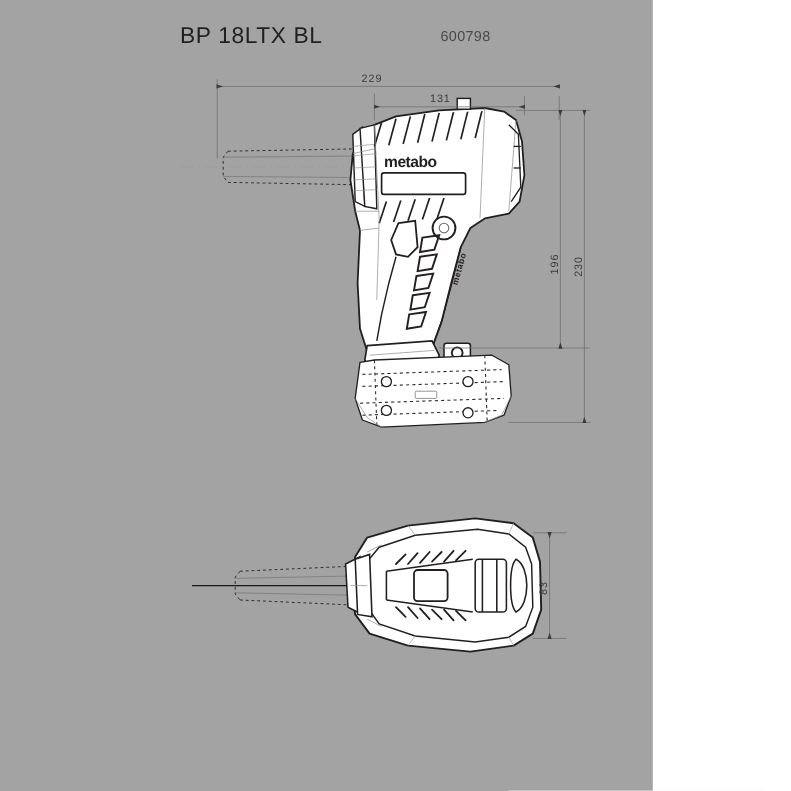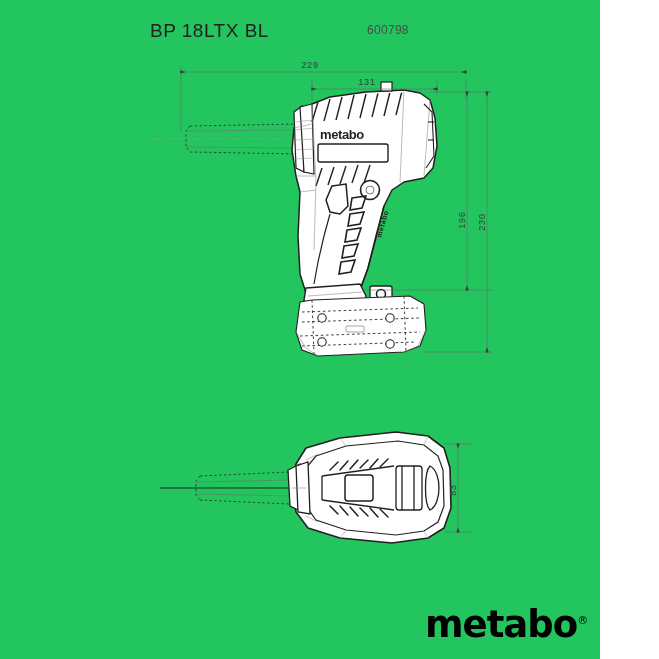--- a/index.html
+++ b/index.html
@@ -11,23 +11,23 @@
     width: 659px;
     height: 659px;
     font-family: "Liberation Sans", sans-serif;
     color: #231f20;
     position: relative;
     overflow: hidden;
   }
   #sheet {
     position: absolute;
     left: 0; top: 0;
-    width: 600px;
+    width: 544px;
     height: 659px;
-    background: #22c55e;
+    background: #a3a3a3;
   }
   .hdr-title {
     position: absolute;
     left: 150px;
     top: 20px;
     font-size: 19px;
     letter-spacing: 0.5px;
     color: #231f20;
     font-family: "Liberation Sans", sans-serif;
     white-space: nowrap;
@@ -366,15 +366,14 @@
         <line x1="444" y1="444" x2="472" y2="444"></line>
         <line x1="444" y1="532" x2="472" y2="532"></line>
         <line x1="458" y1="444" x2="458" y2="532" marker-start="url(#arrOut)" marker-end="url(#arrIn)"></line>
       </g>
       <g transform="translate(456,490) rotate(-90)">
         <text x="0" y="0" class="dimtxt" text-anchor="middle">83</text>
       </g>
     </g>
   </svg>
 
-  <div class="brand-logo"><span>metabo</span><span class="reg">®</span></div>
 
 </div>
 
 </body></html>

